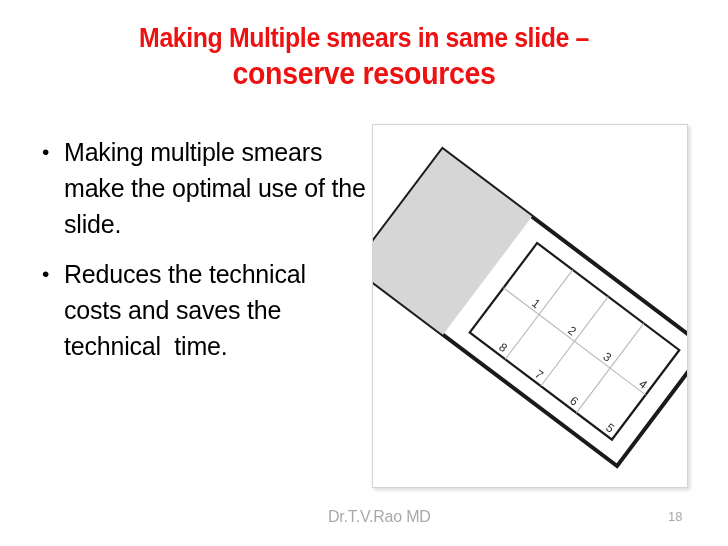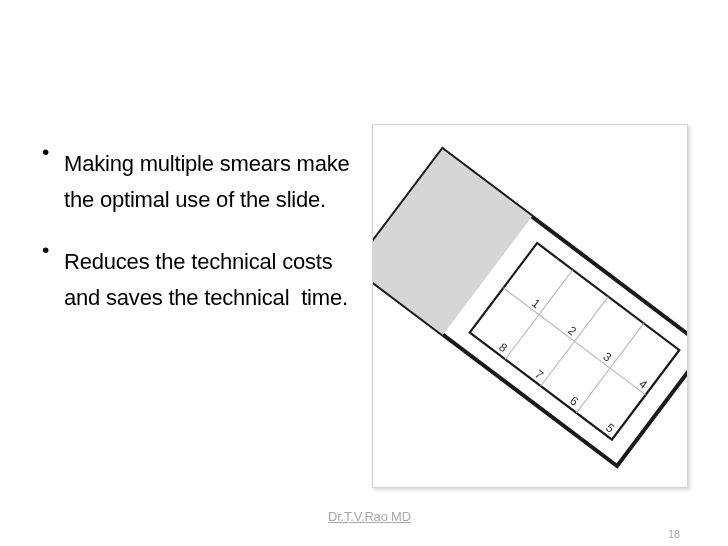--- a/index.html
+++ b/index.html
@@ -63,25 +63,24 @@
     width: 22px;
     color: #000000;
     font-size: 21px;
     line-height: 36px;
     text-align: left;
     padding-left: 4px;
   }
   .bullet-text {
     flex: 1 1 auto;
     color: #000000;
-    font-size: 22px;
+    font-size: 25px;
     line-height: 36px;
     letter-spacing: -0.2px;
     white-space: pre-wrap;
-    margin-top: 12px;
   }
 
   
   .picture-frame {
     position: absolute;
     left: 372px;
     top: 124px;
     width: 314px;
     height: 362px;
     background: #ffffff;
@@ -94,39 +93,42 @@
     width: 100%;
     height: 100%;
   }
 
   
   .footer-author {
     position: absolute;
     left: 328px;
     top: 510px;
     color: #a9a9a9;
-    font-size: 13px;
+    font-size: 16px;
     line-height: 14px;
     letter-spacing: -0.2px;
-    text-decoration: underline;
   }
   .footer-pagenum {
     position: absolute;
     left: 668px;
-    top: 527px;
+    top: 510px;
     color: #a9a9a9;
-    font-size: 11px;
+    font-size: 13px;
     line-height: 14px;
   }
 </style>
 </head>
 <body>
 
 <div id="slide">
 
+  <div class="title-block">
+    <div class="title-line1">Making Multiple smears in same slide –</div>
+    <div class="title-line2">conserve resources</div>
+  </div>
 
   <div class="body-block">
     <div class="bullet-row">
       <div class="bullet-dot">•</div>
       <div class="bullet-text">Making multiple smears make the optimal use of the slide.</div>
     </div>
     <div class="bullet-row">
       <div class="bullet-dot">•</div>
       <div class="bullet-text">Reduces the technical costs and saves the technical  time.</div>
     </div>

